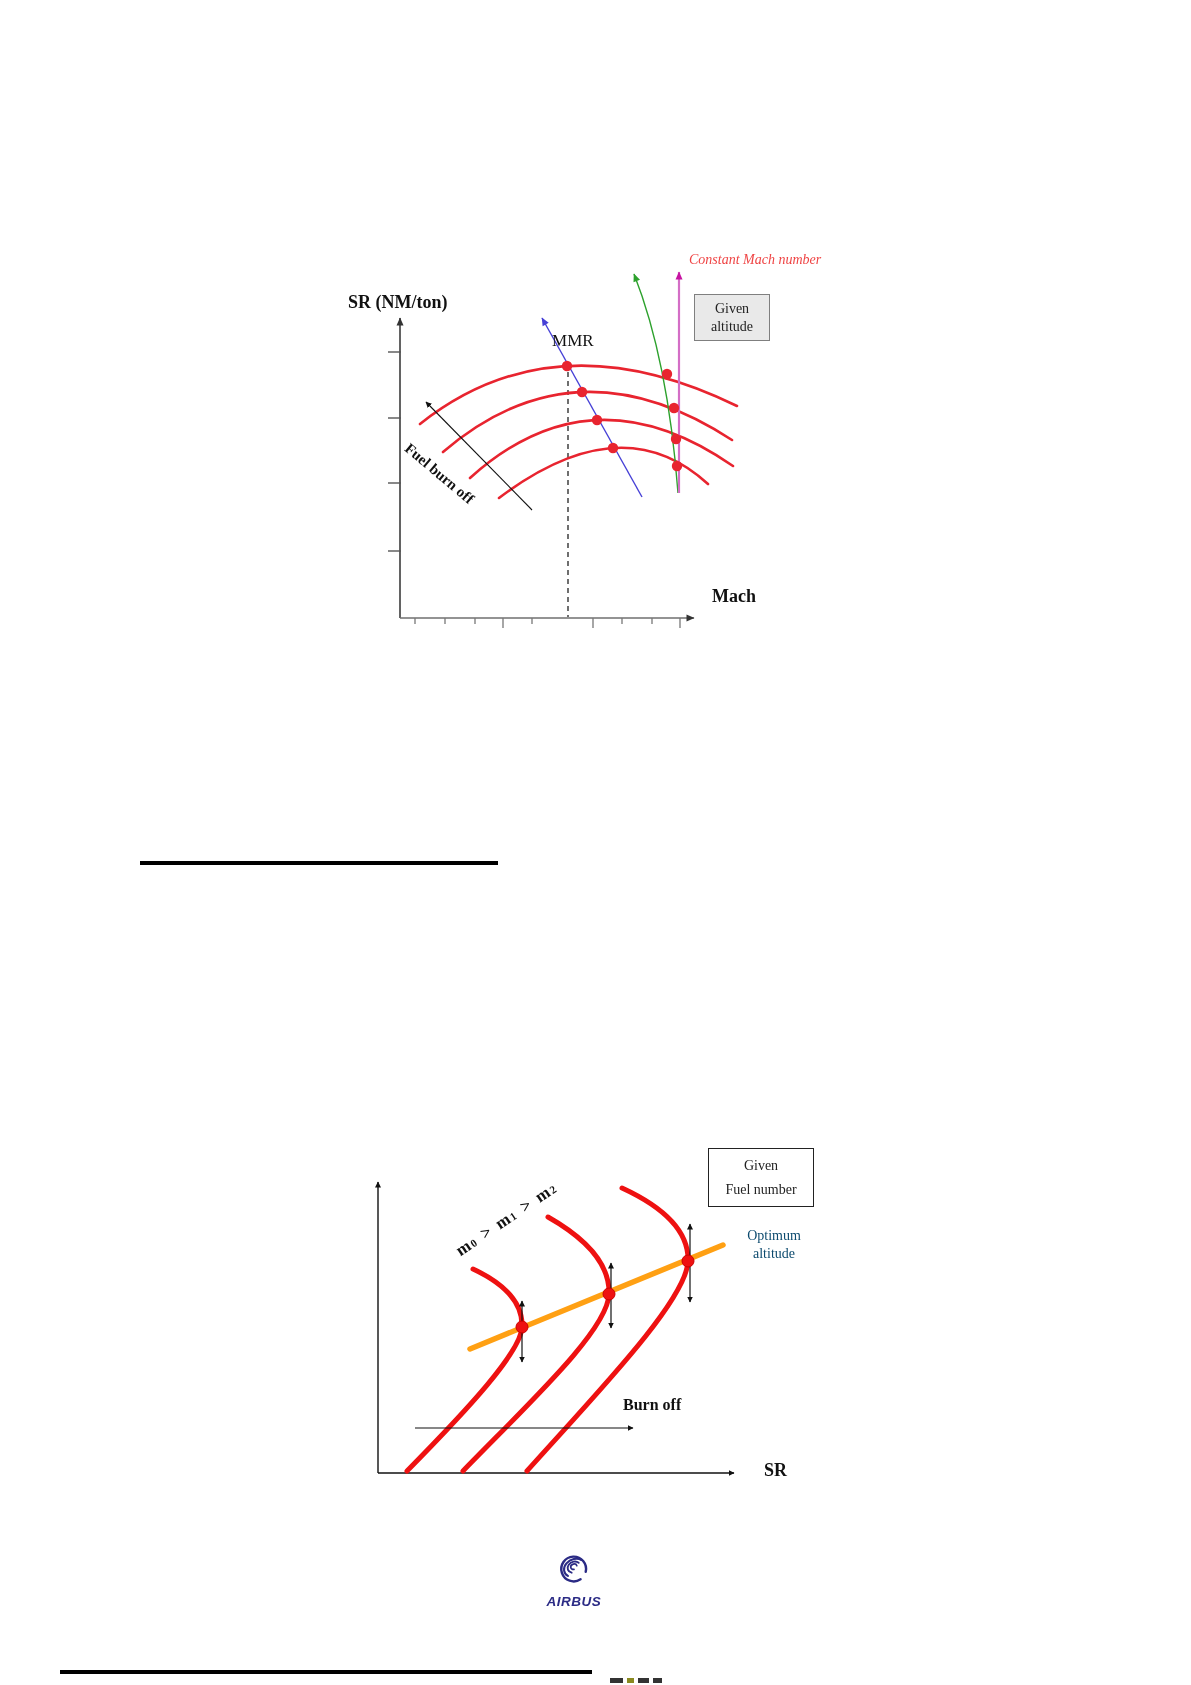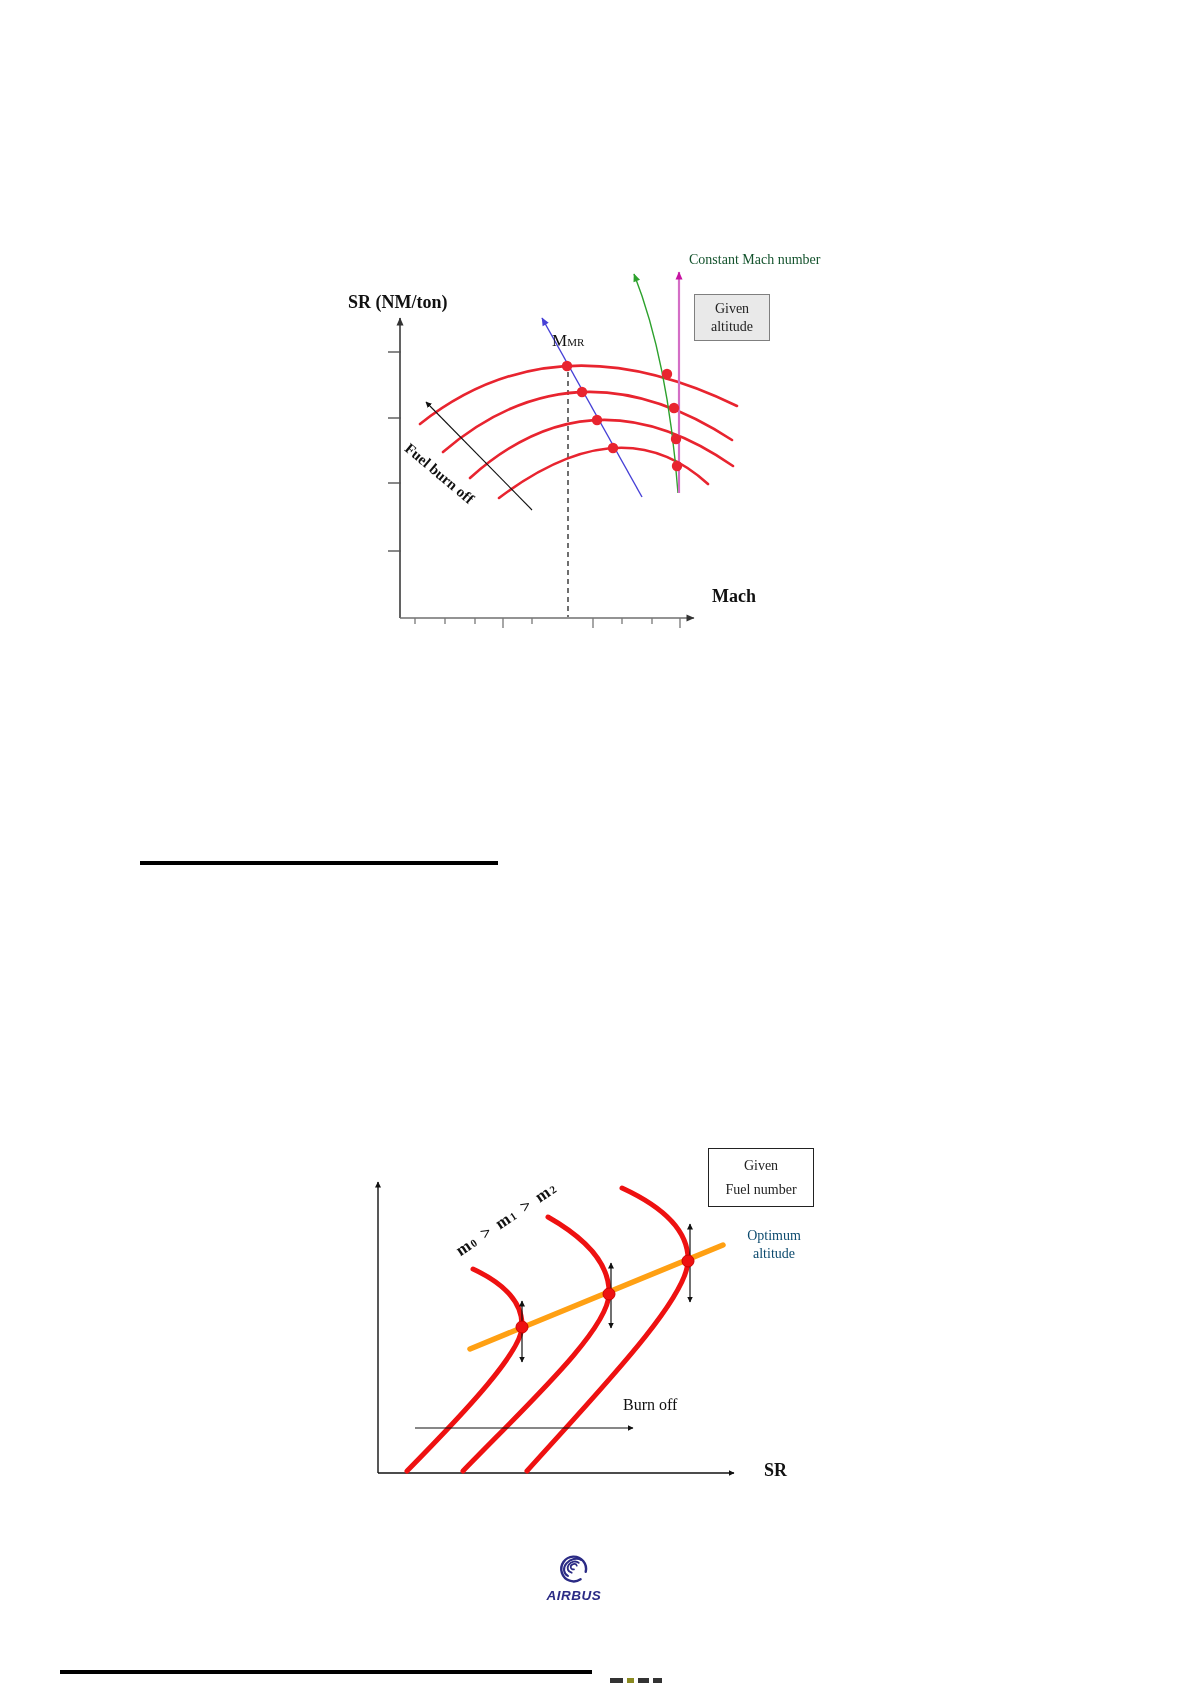--- a/index.html
+++ b/index.html
@@ -5,47 +5,47 @@
   html,body{margin:0;padding:0;background:#ffffff;}
   #page{position:relative;width:1191px;height:1685px;background:#ffffff;overflow:hidden;
         font-family:"Liberation Serif",serif;color:#1a1a1a;}
   .abs{position:absolute;}
   .axis-label{font-size:18px;font-weight:bold;color:#111;}
   sub,.subs{font-size:10px;}
   
   #sr-label{left:348px;top:280px;margin-top:12px;}
   #mach-label{left:712px;top:586px;}
   #mmr-label{left:552px;top:331px;font-size:17px;color:#111;}
-  #mmr-label .subs{font-size:11px;text-align:right;}
-  #const-mach{left:689px;top:252px;font-size:14px;color:#14532d;white-space:nowrap;}
+  #mmr-label .subs{font-size:17px;text-align:right;}
+  #const-mach{left:689px;top:252px;font-size:14px;color:#ef4444;white-space:nowrap;font-style:italic;}
   #given-alt-box{left:694px;top:294px;width:74px;height:45px;background:#e9e9e9;
       border:1px solid #7f7f7f;display:flex;flex-direction:column;align-items:center;
       justify-content:center;font-size:14px;line-height:1.25;color:#222;}
   #fuel-burn{left:412px;top:440px;font-size:15px;font-weight:bold;color:#111;
       transform:rotate(40deg);transform-origin:0 0;white-space:nowrap;}
   
   #rule1{left:140px;top:861px;width:358px;height:4px;background:#000;}
   #rule2{left:60px;top:1670px;width:532px;height:4px;background:#000;}
   
   #mass-label{left:452px;top:1244px;font-size:17px;font-weight:bold;color:#111;
       transform:rotate(-34deg);transform-origin:0 0;white-space:nowrap;letter-spacing:1.5px;}
   #mass-label .gt{margin:0 7px;}
   #mass-label .subs{font-size:11px;}
   #given-mach-box{left:708px;top:1148px;width:104px;height:57px;background:#ffffff;
       border:1.5px solid #222;display:flex;flex-direction:column;align-items:center;
       justify-content:center;gap:8px;font-size:14px;color:#222;}
   #optimum-label{left:734px;top:1227px;width:80px;text-align:center;font-size:14px;
       line-height:1.25;color:#0c4a6e;}
-  #burnoff-label{left:623px;top:1396px;font-size:16px;font-weight:normal;color:#111;text-align:right;}
+  #burnoff-label{left:623px;top:1396px;font-size:16px;font-weight:bold;color:#111;text-align:right;}
   #sr2-label{left:764px;top:1460px;}
   
   #airbus{left:536px;top:1552px;width:76px;display:flex;flex-direction:column;
       align-items:center;}
   #airbus-word{font-family:"Liberation Sans",sans-serif;font-weight:bold;font-style:italic;
-      font-size:13.5px;letter-spacing:0.5px;color:#2b2b85;margin-top:4px;}
+      font-size:13.5px;letter-spacing:0.5px;color:#2b2b85;margin-top:10px;}
   
   #frag{left:610px;top:1678px;width:60px;height:7px;display:flex;gap:4px;align-items:flex-start;}
   #frag i{display:block;height:5px;background:#333;}
   #frag .f1{width:13px;}
   #frag .f2{width:7px;background:#8a8a20;}
   #frag .f3{width:11px;}
   #frag .f4{width:9px;}
   svg{position:absolute;overflow:visible;}
 </style>
 </head>

